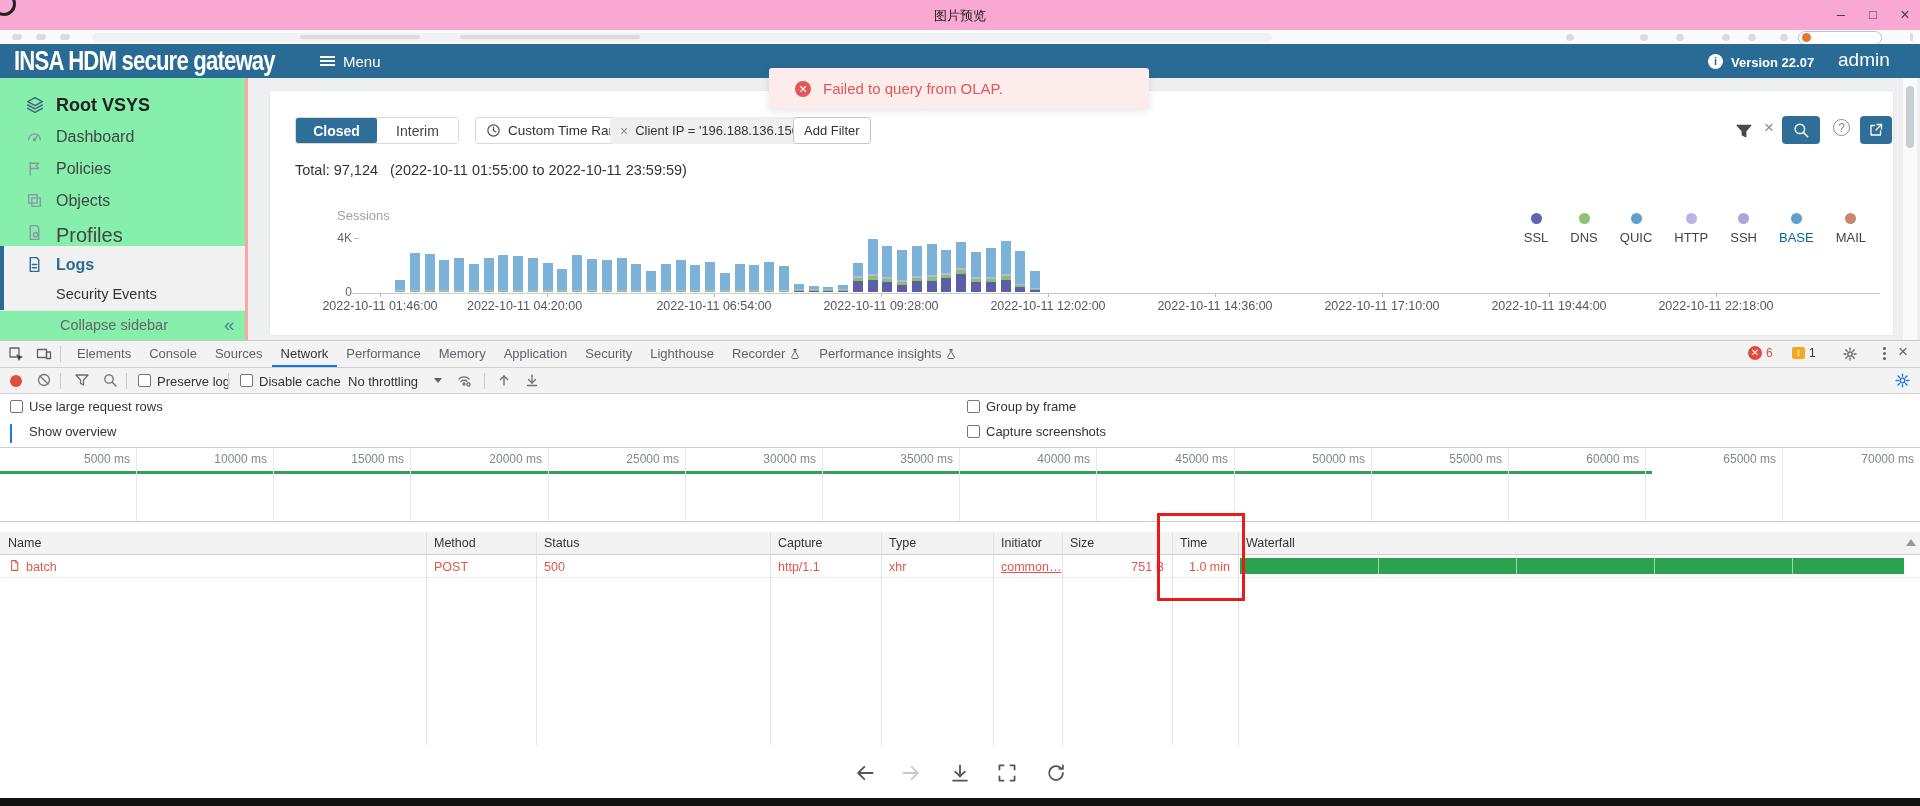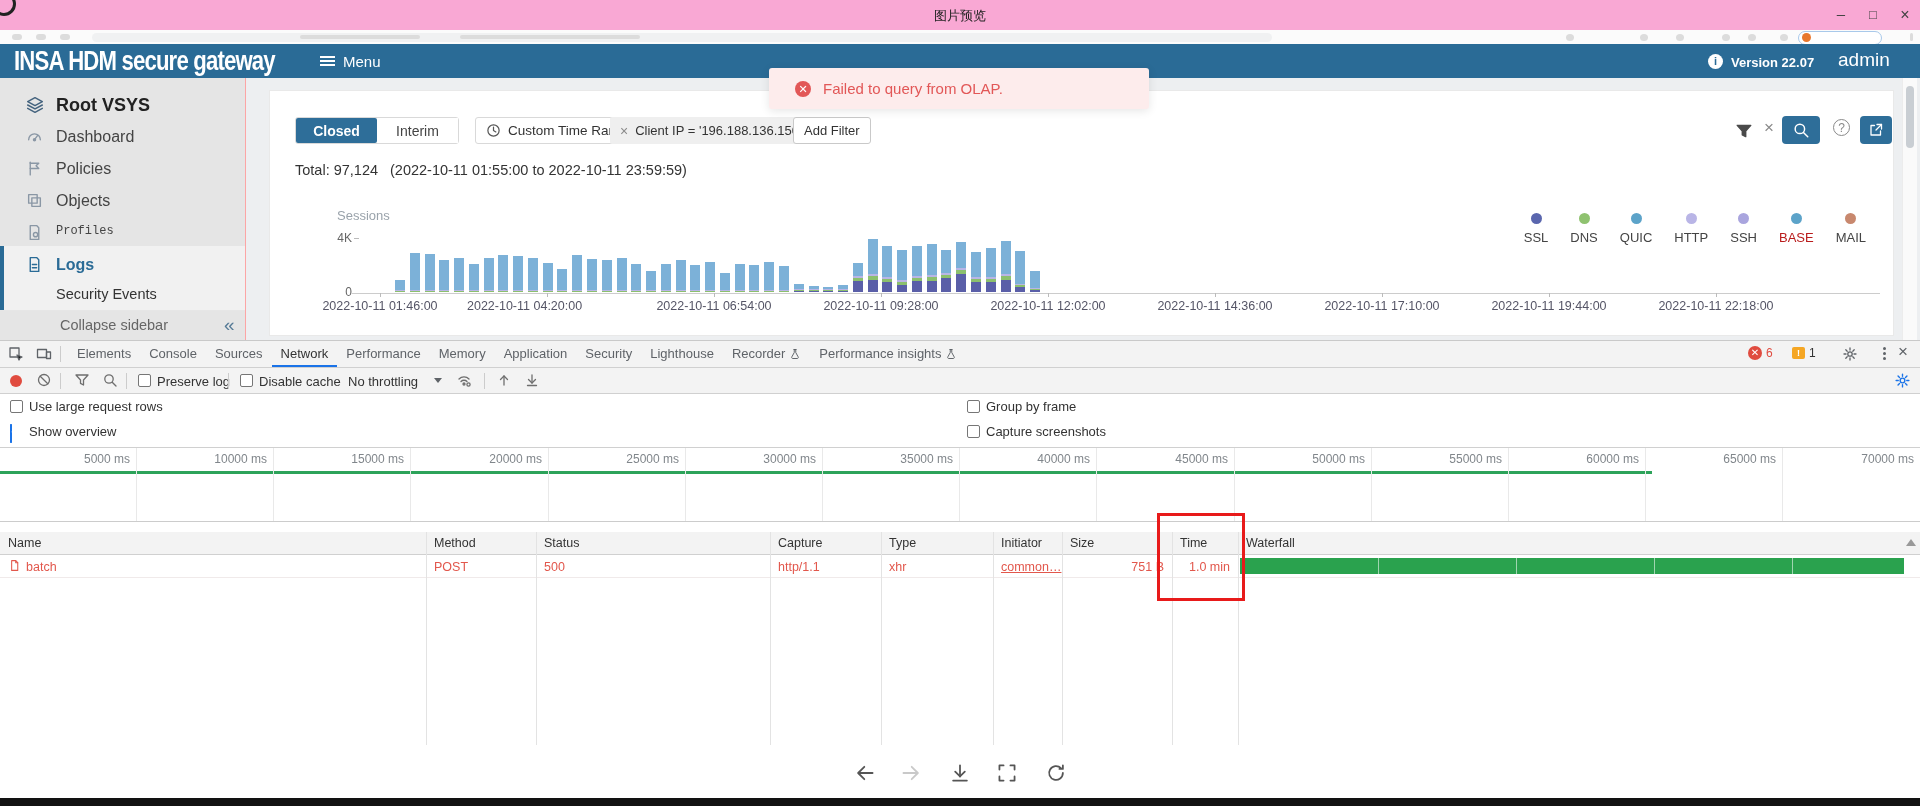--- a/index.html
+++ b/index.html
@@ -64,21 +64,21 @@
     <div class="abs" style="left:1708px;top:10px;width:15px;height:15px;border-radius:50%;background:#fff;color:#2a6b96;font-size:11px;font-weight:bold;text-align:center;line-height:15px;">i</div>
     <div class="abs" style="left:1731px;top:11px;font-size:13px;font-weight:bold;color:#fff;">Version 22.07</div>
     <div class="abs" style="left:1838px;top:5px;display:flex;align-items:center;gap:12px;color:#fff;flex-direction:column;">
       <span style="font-size:19px;">admin</span>
       <span style="width:8px;height:8px;border:solid #fff;border-width:0 2px 2px 0;transform:rotate(45deg);margin-top:-4px;"></span>
     </div>
   </div>
 
   <div class="abs" style="left:0;top:78px;width:1920px;height:262px;background:#edeff1;"></div>
 
-  <div class="abs" style="left:0;top:78px;width:245px;height:262px;background:#e5e5e5;border-right:1px solid #fca5a5;">
+  <div class="abs" style="left:0;top:78px;width:245px;height:262px;background:#86efac;border-right:3px solid #fca5a5;">
     <div class="abs" style="left:0;top:168px;width:245px;height:64px;background:#f1f1f1;border-left:4px solid #2a6b96;box-sizing:border-box;"></div>
     <div class="side-item" style="top:11px;">
       <span class="abs" style="left:26px;top:7px;color:#44637e;">
           <svg width="18" height="18" viewBox="0 0 16 16" style="display:block">
             <g fill="none" stroke="#44637e" stroke-width="1.3" stroke-linecap="round" stroke-linejoin="round">
               <path d="M8 1.5 14.5 5 8 8.5 1.5 5Z"></path>
               <path d="M14.5 8 8 11.5 1.5 8"></path>
               <path d="M14.5 11 8 14.5 1.5 11"></path>
             </g>
           </svg>
@@ -122,21 +122,21 @@
         </div>
         <div class="side-item" style="top: 139px;">
           <span class="abs" style="left: 26px; top: 7px;">
             <svg width="17" height="17" viewBox="0 0 16 16" style="display:block">
               <g fill="none" stroke="#8a97a5" stroke-width="1.3" stroke-linecap="round" stroke-linejoin="round">
                 <path d="M4 1.5h6l2 2v11H4z"></path>
                 <circle cx="9" cy="10" r="2"></circle>
               </g>
             </svg>
           </span>
-          <span class="abs" style="left: 56px; top: 7px; font-size: 12px; color: rgb(68, 68, 68); font-family: Liberation Mono, monospace;">Profiles</span>
+          <span class="abs" style="left: 56px; top: 7px; font-size: 20px; color: rgb(68, 68, 68);">Profiles</span>
         </div>
         <div class="side-item" style="top: 171px;">
           <span class="abs" style="left: 26px; top: 7px;">
             <svg width="17" height="17" viewBox="0 0 16 16" style="display:block">
               <g fill="none" stroke="#2a6b96" stroke-width="1.3" stroke-linecap="round" stroke-linejoin="round">
                 <path d="M4 1.5h6l2 2v11H4z"></path>
                 <path d="M6 8h4M6 11h4"></path>
               </g>
             </svg>
           </span>
@@ -398,21 +398,21 @@
       <div class="legend-item">
         <span class="dot" style="background: rgb(185, 181, 230);"></span>
         <span style="font-size: 13px; color: rgb(68, 68, 68);">HTTP</span>
       </div>
       <div class="legend-item">
         <span class="dot" style="background: rgb(169, 165, 222);"></span>
         <span style="font-size: 13px; color: rgb(68, 68, 68);">SSH</span>
       </div>
       <div class="legend-item">
         <span class="dot" style="background: rgb(92, 163, 201);"></span>
-        <span style="font-size: 13px; color: #b91c1c;">BASE</span>
+        <span style="font-size: 13px; color: #0369a1;">BASE</span>
       </div>
       <div class="legend-item">
         <span class="dot" style="background: rgb(200, 136, 110);"></span>
         <span style="font-size: 13px; color: rgb(68, 68, 68);">MAIL</span>
       </div>
     </div>
 
   <div class="abs" style="left:769px;top:68px;width:380px;height:41px;background:#fdecec;border-radius:3px;box-shadow:0 2px 10px rgba(0,0,0,.10);display:flex;align-items:center;padding-left:26px;gap:12px;box-sizing:border-box;">
     <span style="width:16px;height:16px;border-radius:50%;background:#e25757;color:#fff;font-size:11px;text-align:center;line-height:16px;">✕</span>
     <span style="font-size:15px;color:#e25757;">Failed to query from OLAP.</span>

